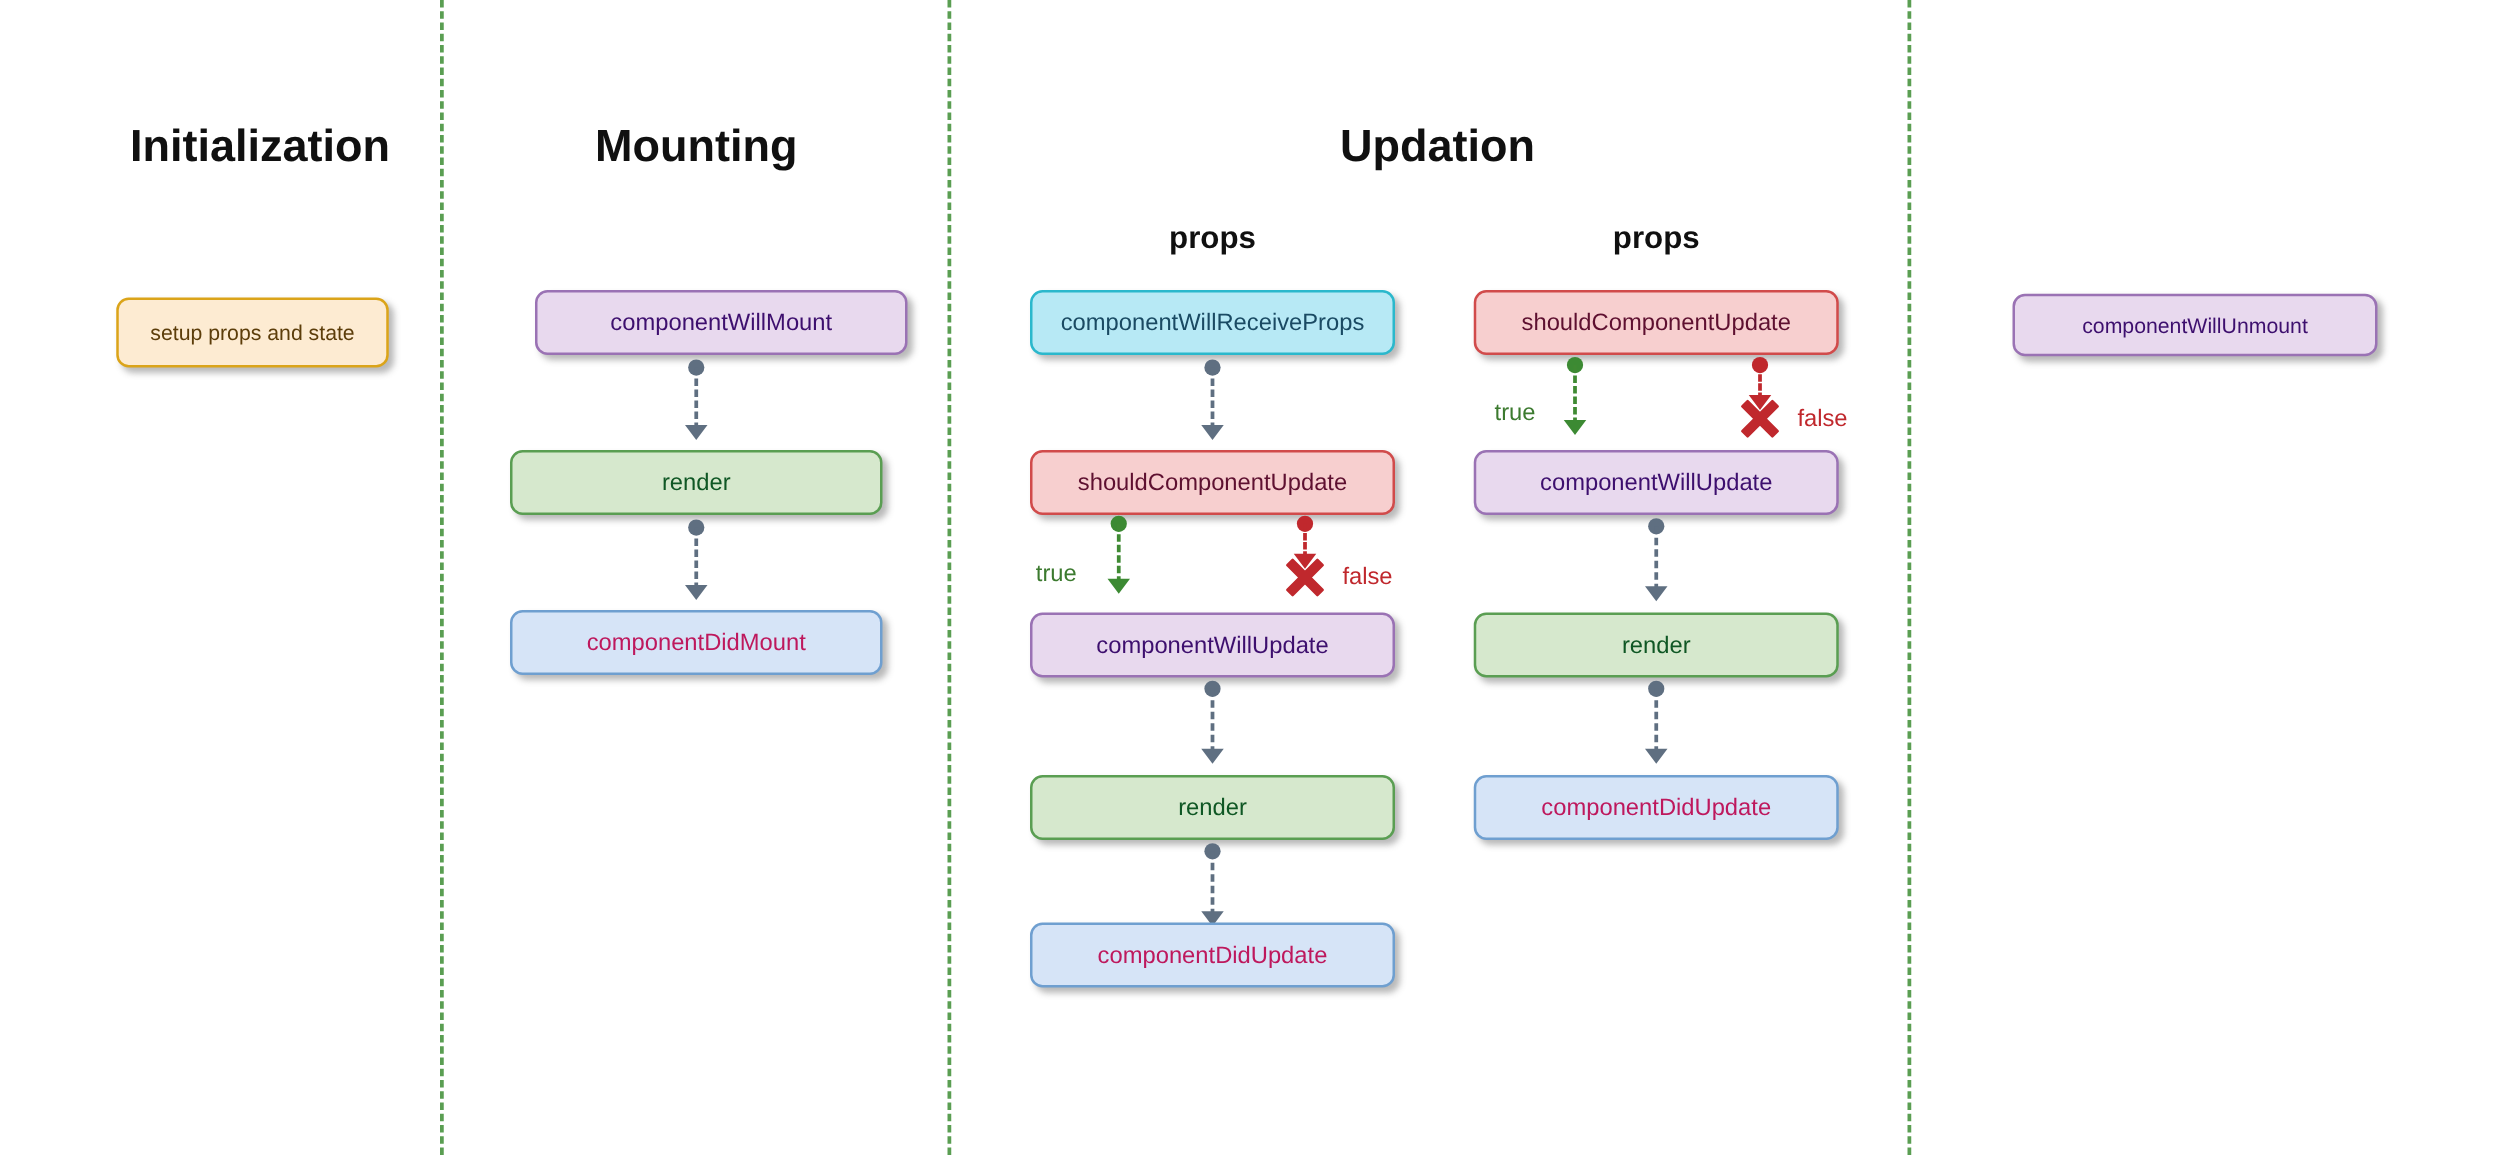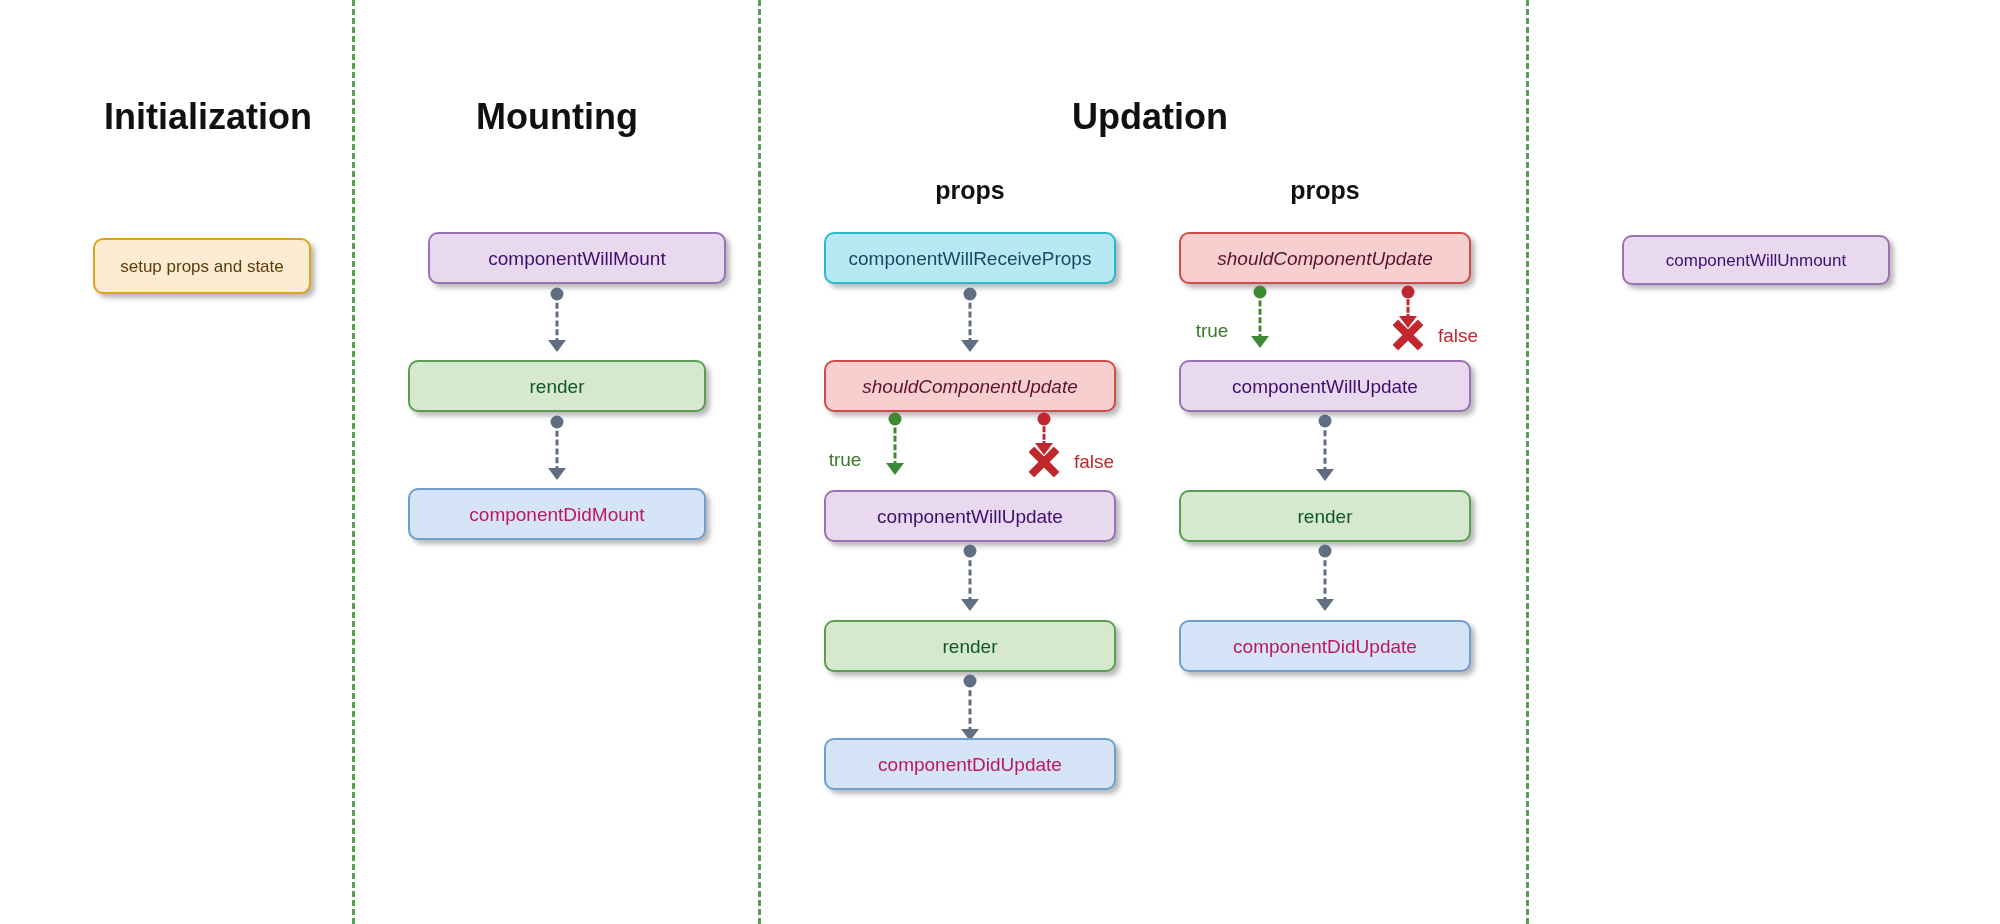--- a/index.html
+++ b/index.html
@@ -66,21 +66,21 @@
     box-shadow: 4px 4px 5px rgba(100,100,100,0.45);
     transform: translateX(-50%);
   }
   .node.small { font-size: 17px; }
 
   .n-orange { background: #fdebd2; border-color: #dba419; color: #5c3d0a; }
   .n-purple { background: #e8d9ee; border-color: #9a72b4; color: #3d0f6e; }
   .n-green  { background: #d6e8cd; border-color: #5a9e52; color: #0f5724; }
   .n-blue   { background: #d6e4f7; border-color: #6f9fd0; color: #be185d; }
   .n-cyan   { background: #b7e9f5; border-color: #2bb8cc; color: #1a4a63; }
-  .n-red    { background: #f7cfcf; border-color: #d14b4b; color: #5e1030; font-style: italic; }
+  .n-red    { background: #f7cfcf; border-color: #d14b4b; color: #5e1030; }
 
   
   .conn {
     position: absolute;
     width: 0;
     transform: translateX(-50%);
   }
   .conn.gray  { border-left: 3px dashed #5f6f81; }
   .conn.green { border-left: 3px dashed #3f8a33; }
   .conn.red   { border-left: 3px dashed #c0282d; }
@@ -228,15 +228,15 @@
   <div class="arrow gray" style="left:1325px; top:469px;"></div>
 
   <div class="node n-green" style="left:1325px; top:490px; width:292px; height:52px;">render</div>
 
   <div class="dot gray" style="left:1325px; top:551px;"></div>
   <div class="conn gray" style="left:1325px; top:551px; height:52px;"></div>
   <div class="arrow gray" style="left:1325px; top:599px;"></div>
 
   <div class="node n-blue" style="left:1325px; top:620px; width:292px; height:52px;">componentDidUpdate</div>
 
-  <div class="node n-purple small" style="left:1756px; top:235px; width:268px; height:50px;">componentWillUnmount</div>
+  <div class="node n-purple small" style="left:1756px; top:235px; width:292px; height:50px;">componentWillUnmount</div>
 
 </div>
 
 </body></html>

